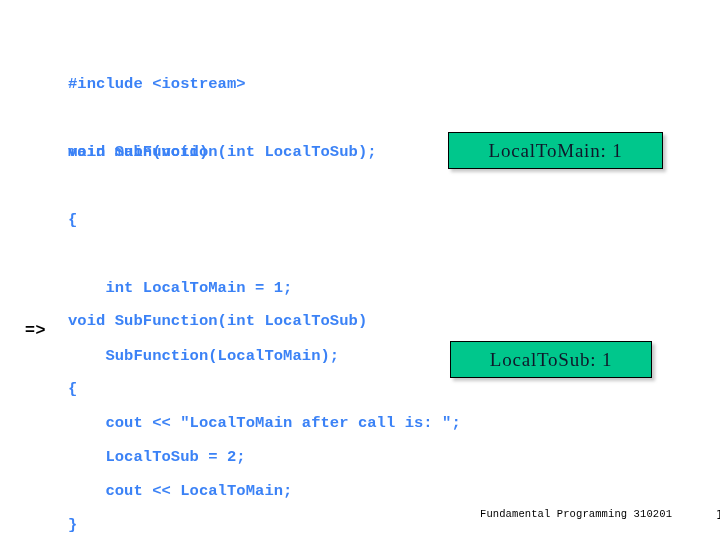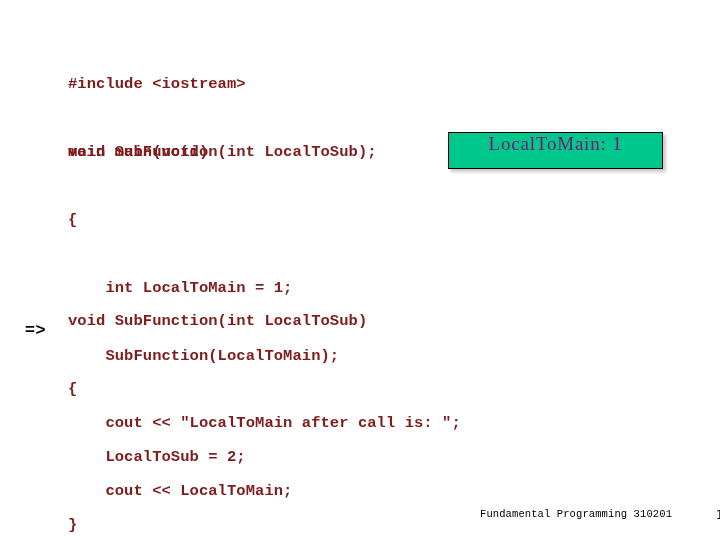--- a/index.html
+++ b/index.html
@@ -20,21 +20,21 @@
     background: #ffffff;
   }
 
   
   .code-block {
     position: absolute;
     font-family: "Liberation Mono", "DejaVu Sans Mono", monospace;
     font-weight: bold;
     font-size: 15.5px;
     line-height: 22.6px;
-    color: #7f1d1d;
+    color: #3b82f6;
     white-space: pre;
     letter-spacing: 0.05px;
   }
   #block-1 { left: 68px; top: 28px; }
   #block-2 { left: 68px; top: 96px; }
   #block-3 { left: 68px; top: 265px; }
 
   .code-line {
     white-space: pre;
     display: block;
@@ -53,24 +53,25 @@
     letter-spacing: 0.5px;
   }
 
   
   .callout {
     position: absolute;
     background: #00C78C;
     border: 1.6px solid #000000;
     box-sizing: border-box;
     display: flex;
+    align-items: center;
     justify-content: center;
     font-family: "Liberation Serif", serif;
     font-size: 19px;
-    color: #701a75;
+    color: #0f172a;
     letter-spacing: 0.8px;
     box-shadow: 3px 3px 3px rgba(120,120,120,0.40);
   }
   #callout-main {
     left: 448px;
     top: 132px;
     width: 215px;
     height: 37px;
   }
   #callout-sub {
@@ -126,17 +127,20 @@
     <span class="code-line">{</span>
     <span class="code-line">    LocalToSub = 2;</span>
     <span class="code-line">}</span>
   </div>
 
   <div class="exec-marker">=&gt;</div>
 
   <div class="callout" id="callout-main">
     <span>LocalToMain: 1</span>
   </div>
+  <div class="callout" id="callout-sub">
+    <span>LocalToSub: 1</span>
+  </div>
 
   <div class="footer-course">Fundamental Programming 310201</div>
   <div class="footer-page">13</div>
 
 </div>
 
 </body></html>

